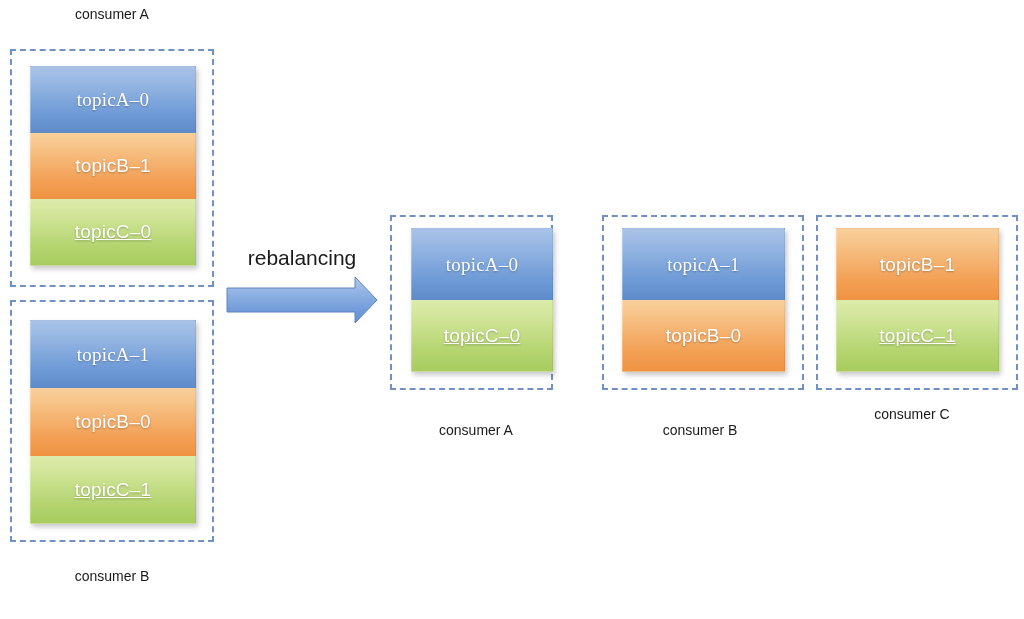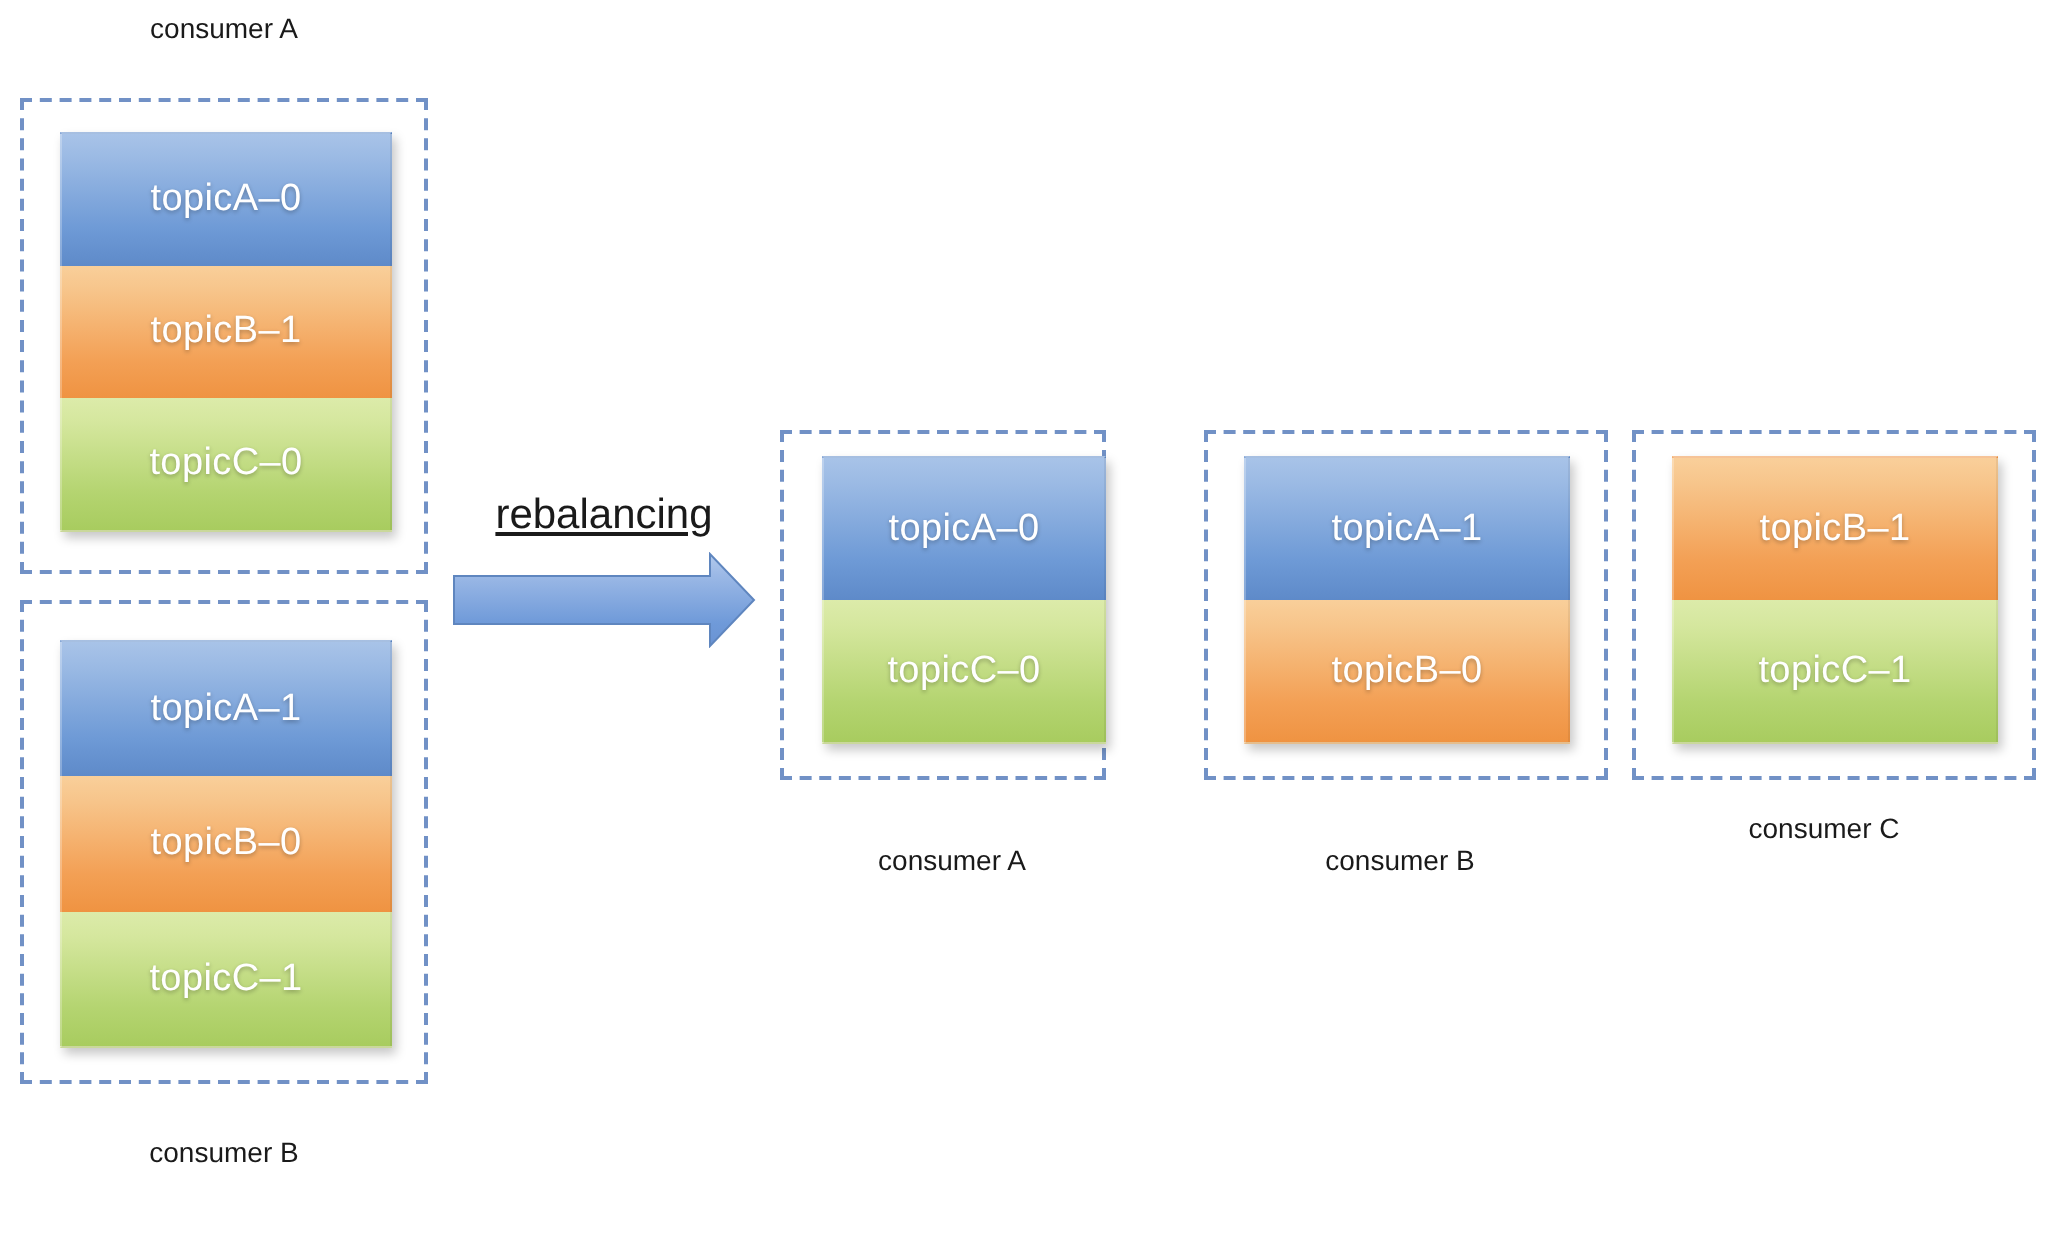--- a/index.html
+++ b/index.html
@@ -37,26 +37,28 @@
     color: #ffffff;
     font-size: 19px;
     font-weight: 400;
     letter-spacing: 0.2px;
     text-shadow: 0 1px 2px rgba(0,0,0,0.28);
     border-left: 1px solid rgba(255,255,255,0.25);
     border-right: 1px solid rgba(0,0,0,0.06);
   }
   .partition.blue {
     background: linear-gradient(to bottom, #a8c3e8 0%, #9bbae4 18%, #6e9ad6 72%, #5e8ac9 100%);
+    font-family: Liberation Serif, serif;
   }
   .partition.orange {
     background: linear-gradient(to bottom, #f9cf9a 0%, #f7c58b 18%, #f3a055 72%, #ef9342 100%);
   }
   .partition.green {
     background: linear-gradient(to bottom, #dcebaa 0%, #d5e79e 18%, #b4d470 72%, #a8cc5f 100%);
+    text-decoration: underline;
   }
   .partition.top    { border-top: 1px solid rgba(255,255,255,0.45); }
   .partition.bottom { border-bottom: 1px solid rgba(0,0,0,0.08); }
 
   .caption {
     position: absolute;
     font-size: 14px;
     font-weight: 400;
     color: #1a1a1a;
     text-align: center;
@@ -75,21 +77,20 @@
   #caption-left-b     { left: 10px;  top: 568px; width: 204px; }
 
   
   #rebalancing-label {
     position: absolute;
     left: 228px; top: 246px; width: 148px;
     text-align: center;
     font-size: 21px;
     color: #1a1a1a;
     white-space: nowrap;
-    text-decoration: underline;
   }
   #rebalancing-arrow {
     position: absolute;
     left: 226px; top: 276px; width: 152px; height: 48px;
   }
 
   
   #right-group-a { left: 390px; top: 215px; width: 163px; height: 175px; }
   #right-stack-a { left: 411px; top: 228px; width: 142px; height: 144px; }
   #right-stack-a .partition { height: 72px; }

